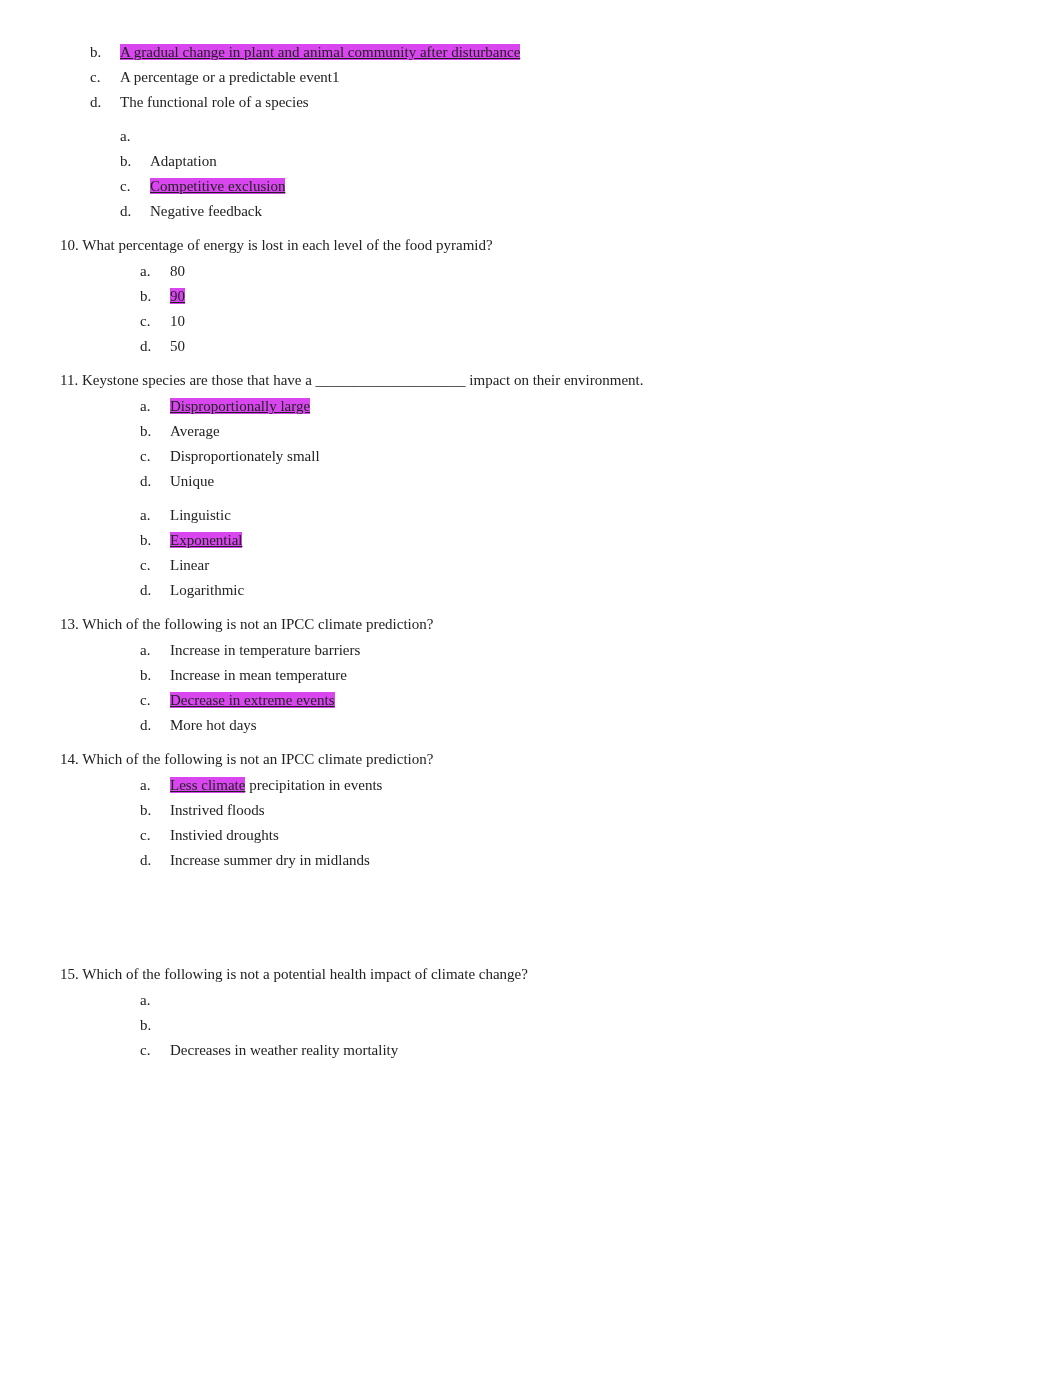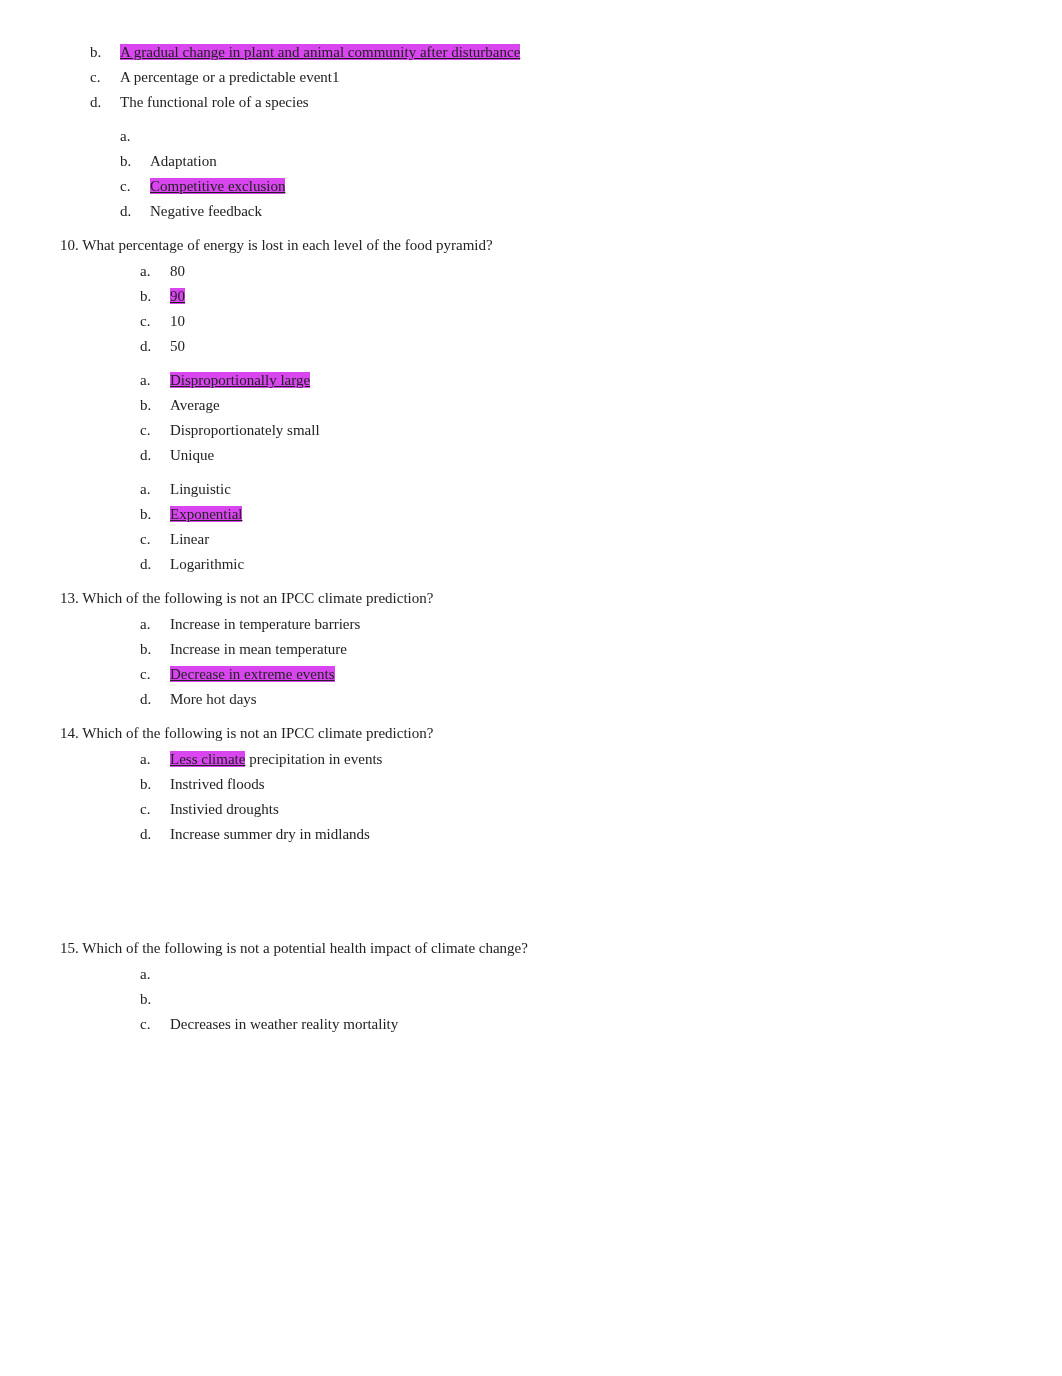--- a/index.html
+++ b/index.html
@@ -101,20 +101,21 @@
       <span>10</span>
     </li>
     <li class="option-item">
       <span class="option-label">d.</span>
       <span>50</span>
     </li>
   </ul>
 </div>
 
 <div class="question-block">
+  <div class="question-line">11. Keystone species are those that have a ____________________  impact on their environment.</div>
   <ul class="options-list" style="padding-left: 50px;">
     <li class="option-item">
       <span class="option-label">a.</span>
       <span><span class="highlight-yellow">Disproportionally large</span></span>
     </li>
     <li class="option-item">
       <span class="option-label">b.</span>
       <span>Average</span>
     </li>
     <li class="option-item">

